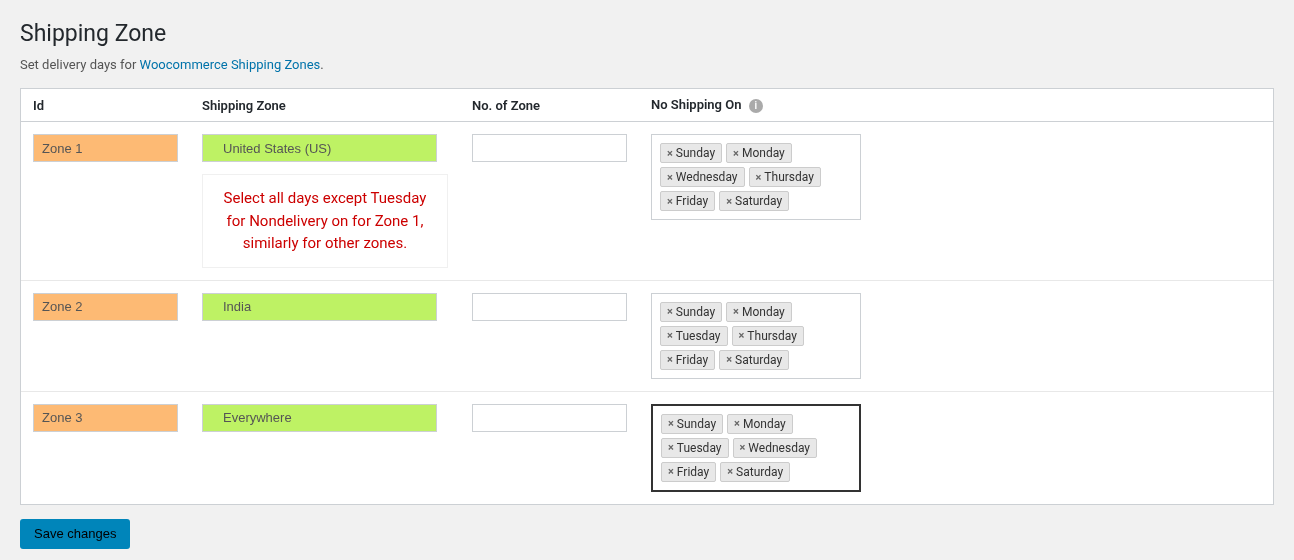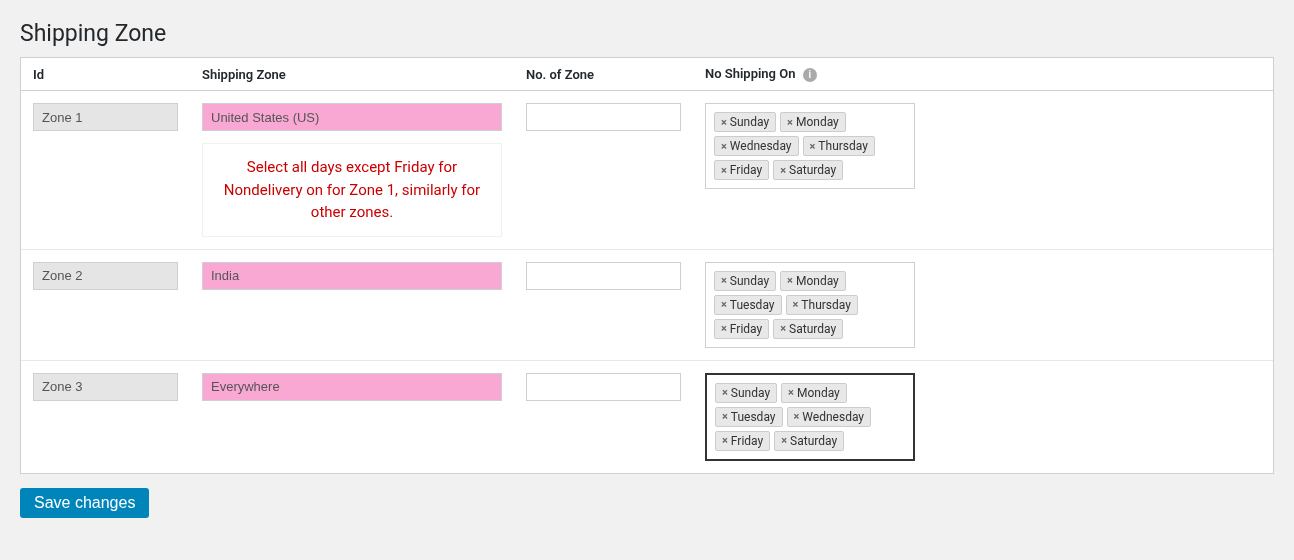--- a/index.html
+++ b/index.html
@@ -56,34 +56,34 @@
     }
     tbody tr:last-child {
       border-bottom: none;
     }
     tbody td {
       padding: 12px 12px;
       vertical-align: top;
     }
     .zone-input {
       border: 1px solid #ccd0d4;
-      background: #e5e5e5;
+      background: #fdba74;
       padding: 4px 8px;
       font-size: 13px;
       color: #555;
       width: 145px;
       height: 28px;
     }
     .shipping-zone-input {
       border: 1px solid #ccd0d4;
-      background: #f9a8d4;
-      padding: 4px 8px;
+      background: #bef264;
+      padding: 4px 20px;
       font-size: 13px;
       color: #555;
-      width: 300px;
+      width: 235px;
       height: 28px;
     }
     .days-input {
       border: 1px solid #ccd0d4;
       background: #fff;
       padding: 4px 8px;
       font-size: 13px;
       color: #555;
       width: 155px;
       height: 28px;
@@ -143,61 +143,64 @@
       max-width: 320px;
       text-align: center;
     }
     .callout-text {
       color: #cc0000;
       font-size: 15px;
       line-height: 1.5;
     }
     .save-btn {
       background: #0085ba;
-      color: #ffffff;
+      color: #000000;
       border: none;
       padding: 6px 14px;
-      font-size: 16px;
+      font-size: 13px;
       cursor: pointer;
       border-radius: 3px;
       height: 30px;
     }
     .footer-bar {
       padding: 14px 0 0 0;
     }
     th.col-id { width: 160px; margin-left: 35px; }
     th.col-zone { width: 270px; }
     th.col-days { width: 170px; }
     th.col-nodelivery { width: auto; }
   </style>
 </head>
 <body>
 
 <div class="page-wrap">
   <h1 class="page-title">Shipping Zone</h1>
+  <p class="description">
+    <span>Set delivery days for </span><a href="#">Woocommerce Shipping Zones</a><span>.</span>
+  </p>
 
   <div class="table-wrap">
     <table>
       <thead>
         <tr>
           <th class="col-id">Id</th>
           <th class="col-zone">Shipping Zone</th>
           <th class="col-days">No. of Zone</th>
           <th class="col-nodelivery">
             <span>No Shipping On</span>
             <span class="tooltip-icon">i</span>
           </th>
         </tr>
       </thead>
       <tbody id="table-body">
 
       <tr>
             <td><input type="text" class="zone-input" value="Zone 1" style=""></td>
             <td><input type="text" class="shipping-zone-input" value="United States (US)" style=""><div class="callout-box" style="margin-top: 12px;">
-                <p class="callout-text">Select all days except Friday for Nondelivery on for Zone 1, similarly for other zones.</p>
+                <p class="callout-text">Select all days except Tuesday for Nondelivery on for Zone 1, similarly for other zones.</p>
               </div></td>
             <td><input type="text" class="days-input" style=""></td>
             <td class="no-delivery-cell">
               <div class="no-delivery-box">
                 <div class="day-tags">
                   <span class="day-tag">
                     <span class="x">×</span>
                     <span>Sunday</span>
                   </span>
                   <span class="day-tag">

